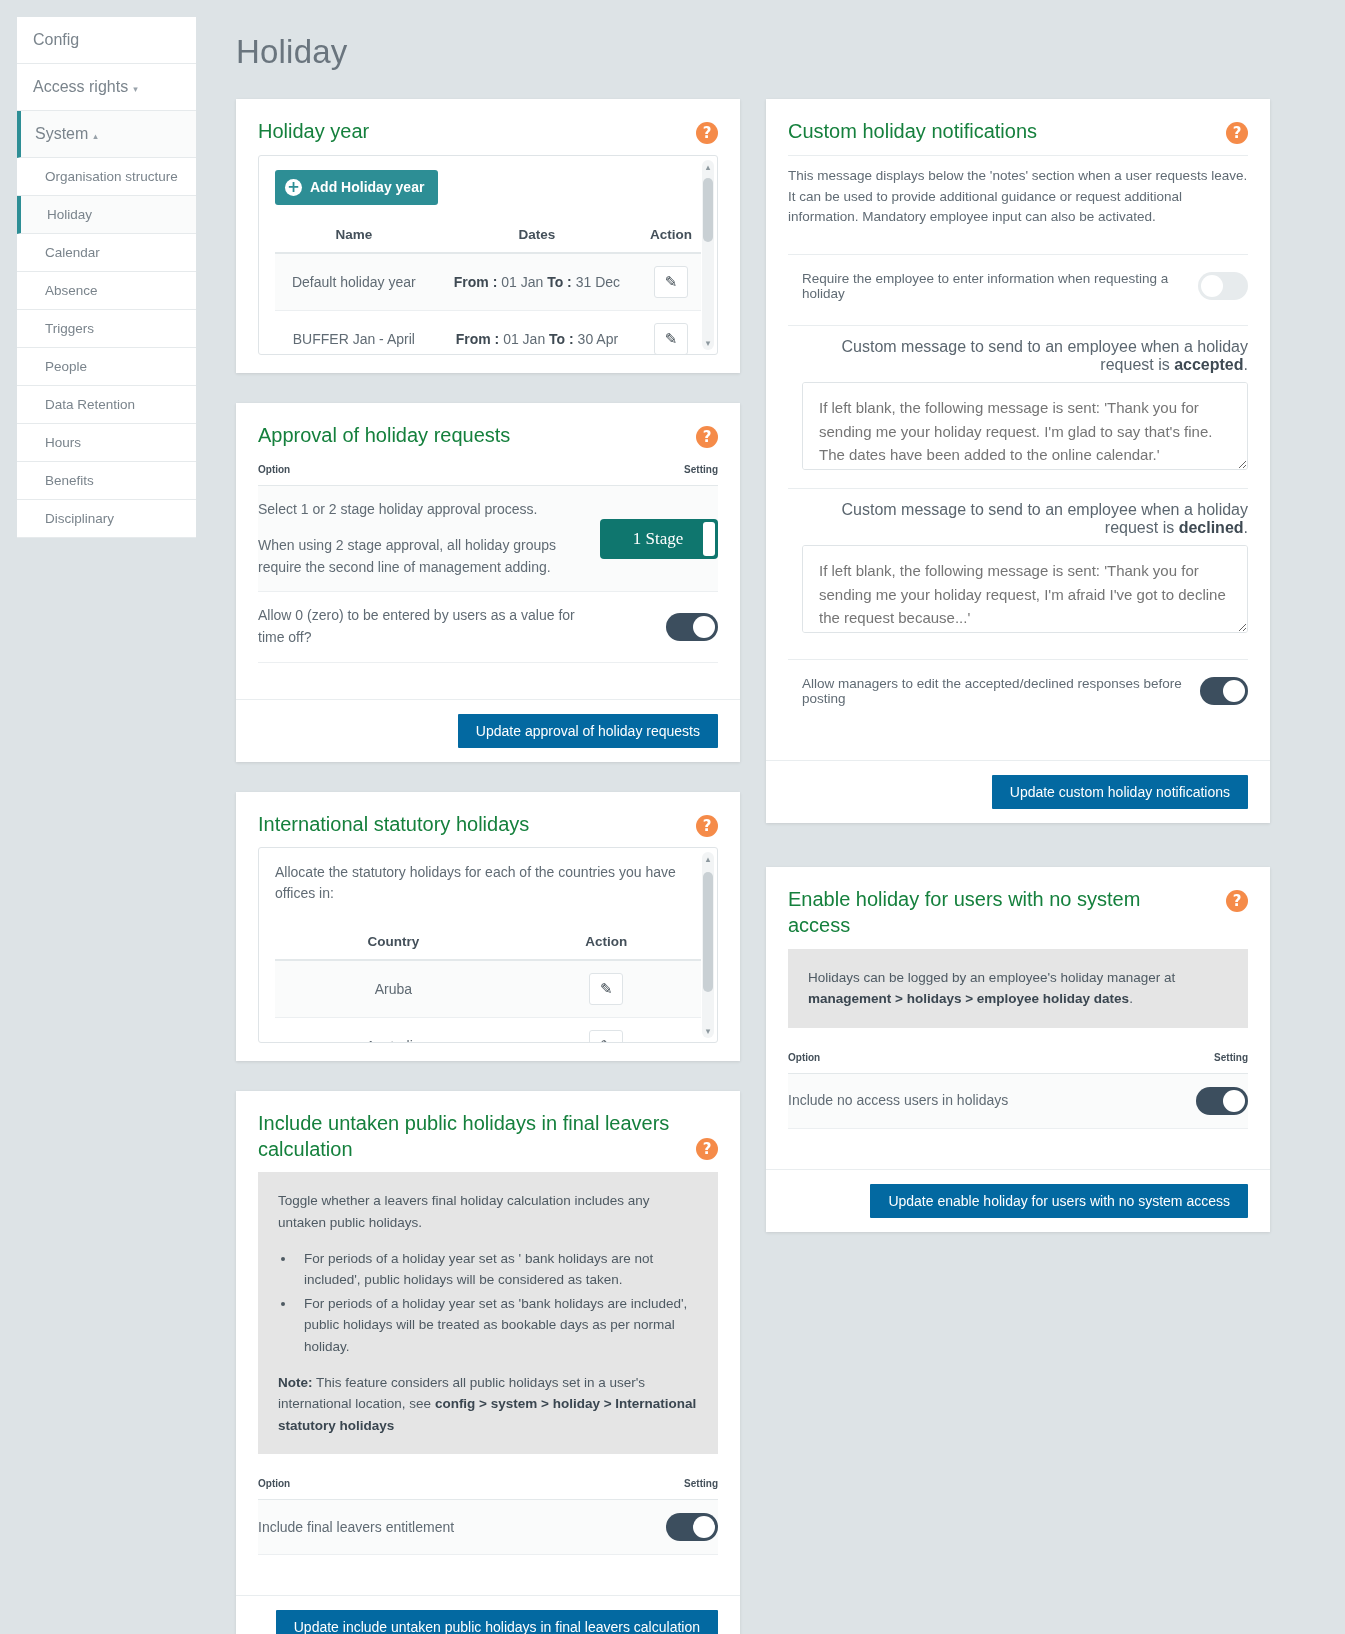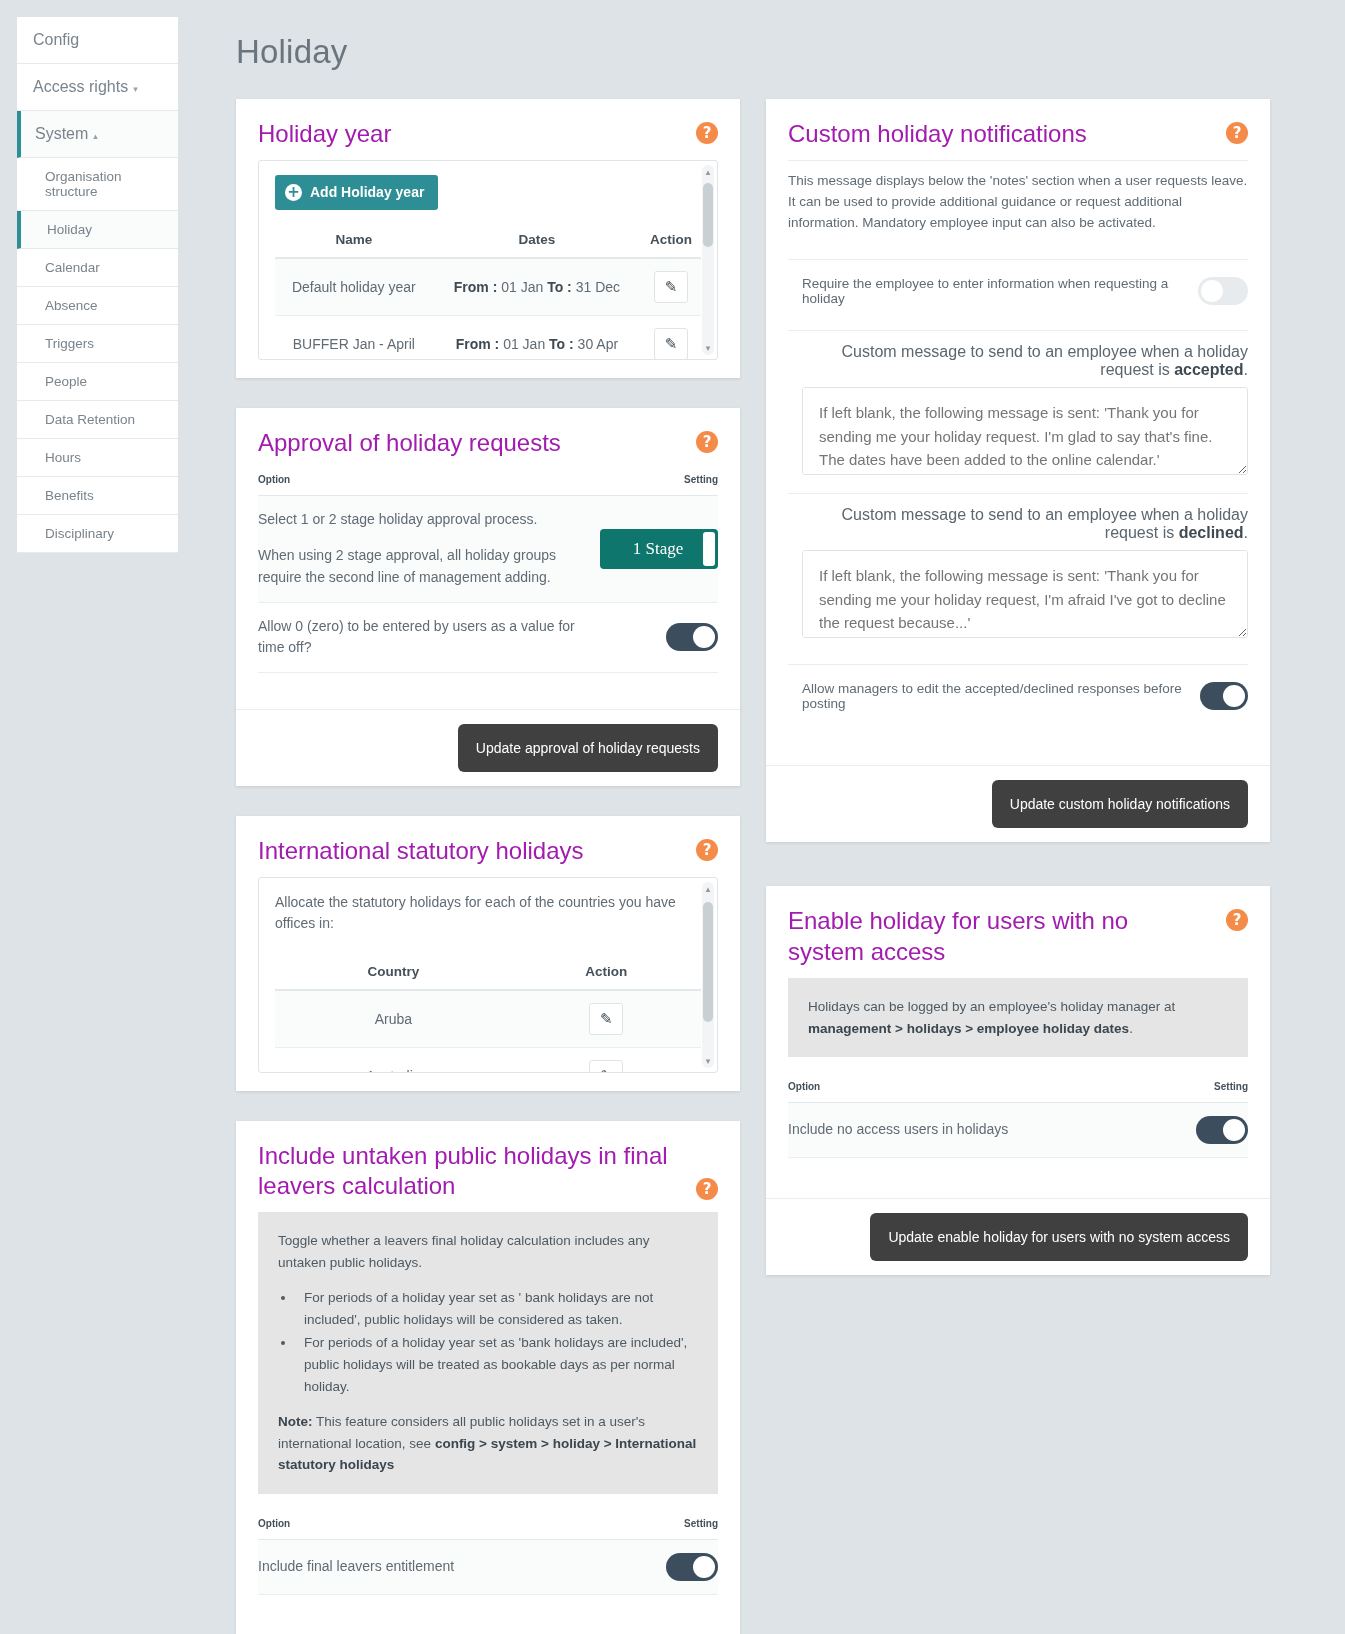--- a/index.html
+++ b/index.html
@@ -6,21 +6,21 @@
   html, body {
     margin: 0; padding: 0;
     background: #dde3e6;
     font-family: "Liberation Sans", sans-serif;
     color: #5b6770;
   }
   body { width: 1345px; height: 1634px; position: relative; overflow: hidden; }
 
   
   .sidebar {
-    position: absolute; left: 17px; top: 17px; width: 161px;
+    position: absolute; left: 17px; top: 17px; width: 179px;
   }
   .side-item {
     background: #ffffff;
     border-bottom: 1px solid #e6eaec;
     padding: 12px 16px;
     font-size: 15px;
     color: #7a848c;
     position: relative;
   }
   .side-item.top { font-size: 16px; padding: 14px 16px; }
@@ -45,42 +45,42 @@
   .card {
     background: #ffffff;
     margin-bottom: 30px;
     box-shadow: 0 1px 3px rgba(0,0,0,0.10);
   }
   .card-head {
     padding: 20px 22px 10px 22px;
     display: flex; align-items: flex-start; justify-content: space-between;
   }
   .card-title {
-    font-size: 24px; font-weight: 400; color: #a21caf; line-height: 1.28;
+    font-size: 20px; font-weight: 400; color: #15803d; line-height: 1.28;
     max-width: 420px;
   }
   .help-icon {
     flex: none;
     width: 22px; height: 22px; border-radius: 50%;
     background: #f58b49; color: #fff;
     font-size: 15px; font-weight: bold;
     display: flex; align-items: center; justify-content: center;
     margin-top: 3px; cursor: pointer;
     font-family: "DejaVu Sans", sans-serif;
   }
   .card-body { padding: 0 22px 18px 22px; }
   .card-foot {
     border-top: 1px solid #e9edef;
     padding: 14px 22px;
     display: flex; justify-content: flex-end;
   }
   .btn-update {
-    background: #404040; color: #ffffff;
-    border: none; border-radius: 6px;
-    padding: 16px 18px; font-size: 14px;
+    background: #0369a1; color: #ffffff;
+    border: none; border-radius: 1px;
+    padding: 9px 18px; font-size: 14px;
     cursor: pointer; font-family: "Liberation Sans", sans-serif;
   }
 
   
   .scrollbox {
     border: 1px solid #dfe4e7; border-radius: 3px;
     height: 200px; overflow: hidden; position: relative;
     padding: 14px 16px 0 16px;
   }
   .scrollbox.tall { height: 196px; }

